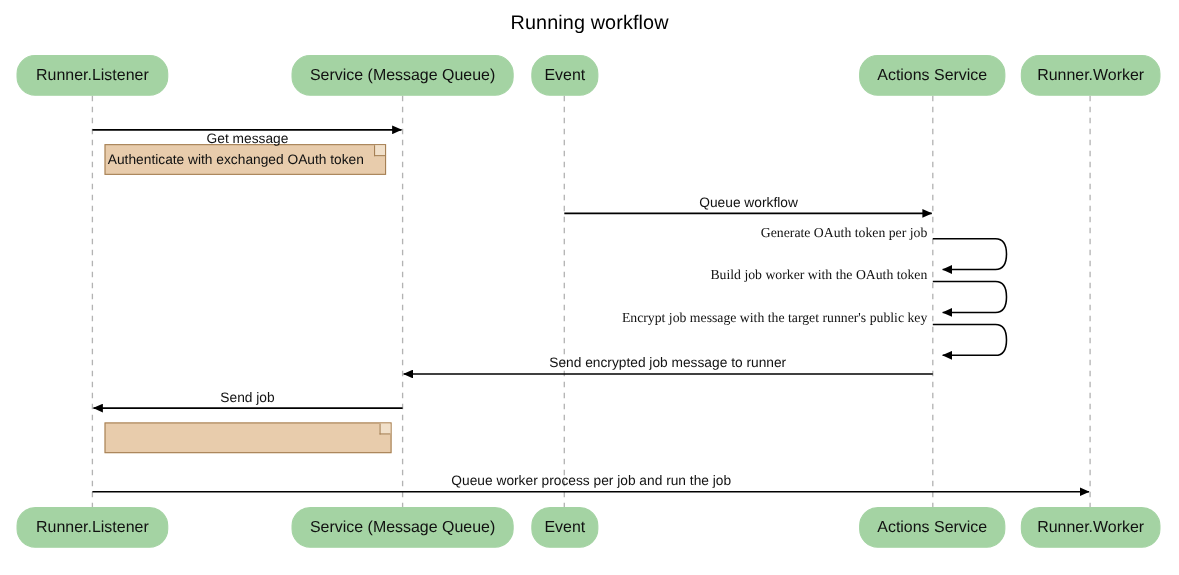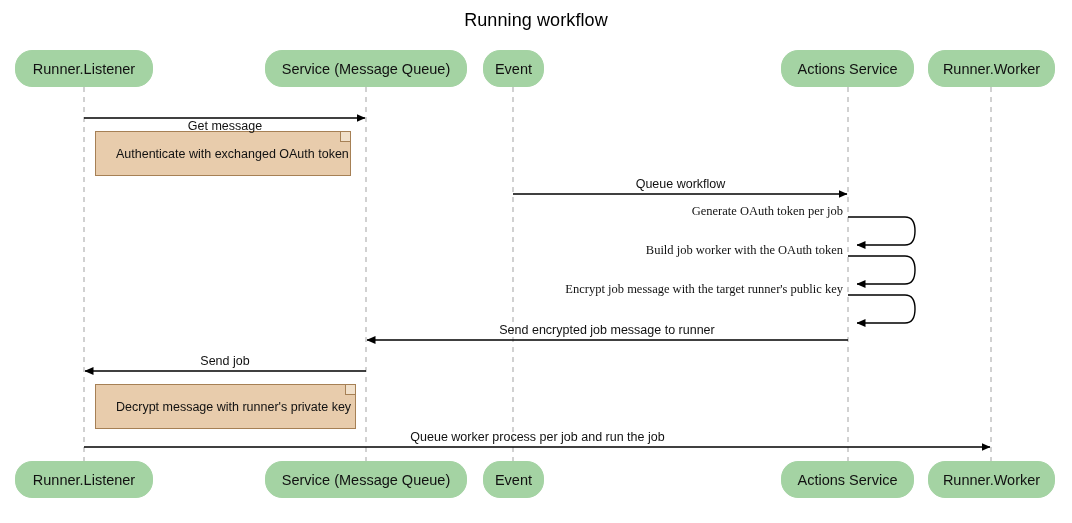--- a/index.html
+++ b/index.html
@@ -52,23 +52,23 @@
     height: 37px;
   }
   .note-box {
     position: absolute;
     background: #E8CCAC;
     border: 1px solid #A68055;
     font-size: 12.5px;
     color: #111111;
     display: flex;
     align-items: center;
-    padding-left: 20px;
+    padding-left: 2px;
     white-space: nowrap;
-    height: 45px;
+    height: 28px;
   }
   .note-fold {
     position: absolute;
     top: 0;
     right: 0;
     width: 10px;
     height: 10px;
     background: #F1E0CA;
     border-left: 1px solid #A68055;
     border-bottom: 1px solid #A68055;
@@ -148,21 +148,20 @@
       <div class="participant-box" style="left: 928px; top: 461px; width: 127px;">
         <span>Runner.Worker</span>
       </div>
     </div>
   <div id="notes-layer">
       <div class="note-box" style="left: 95px; top: 131px; width: 256px;">
         <span>Authenticate with exchanged OAuth token</span>
         <span class="note-fold"></span>
       </div>
       <div class="note-box" style="left: 95px; top: 384px; width: 261px;">
-        <span>Decrypt message with runner's private key</span>
         <span class="note-fold"></span>
       </div>
     </div>
   <div id="labels-layer">
       <div class="msg-label center" style="left: 84px; width: 282px; top: 83px; margin-top: 36px;">Get message</div>
       <div class="msg-label center" style="left: 513px; width: 335px; top: 177px;">Queue workflow</div>
       <div class="msg-label right" style="left: 328px; width: 515px; top: 204px;">Generate OAuth token per job</div>
       <div class="msg-label right" style="left: 328px; width: 515px; top: 243px;">Build job worker with the OAuth token</div>
       <div class="msg-label right" style="left: 328px; width: 515px; top: 282px;">Encrypt job message with the target runner's public key</div>
       <div class="msg-label center" style="left: 366px; width: 482px; top: 323px;">Send encrypted job message to runner</div>

